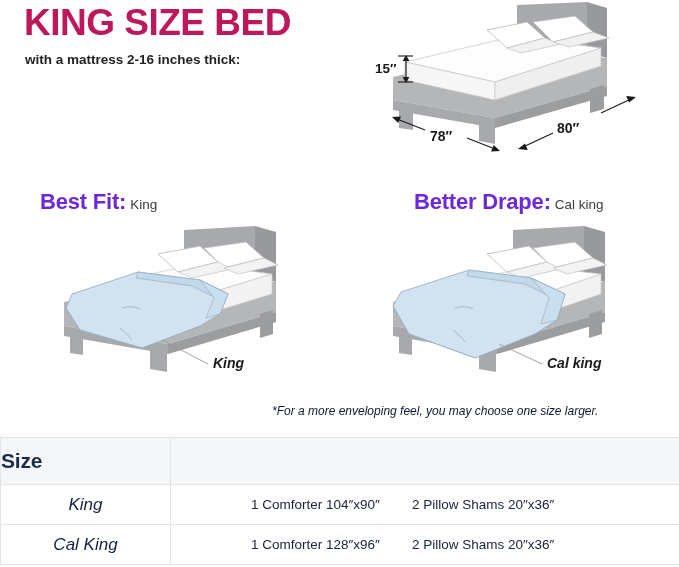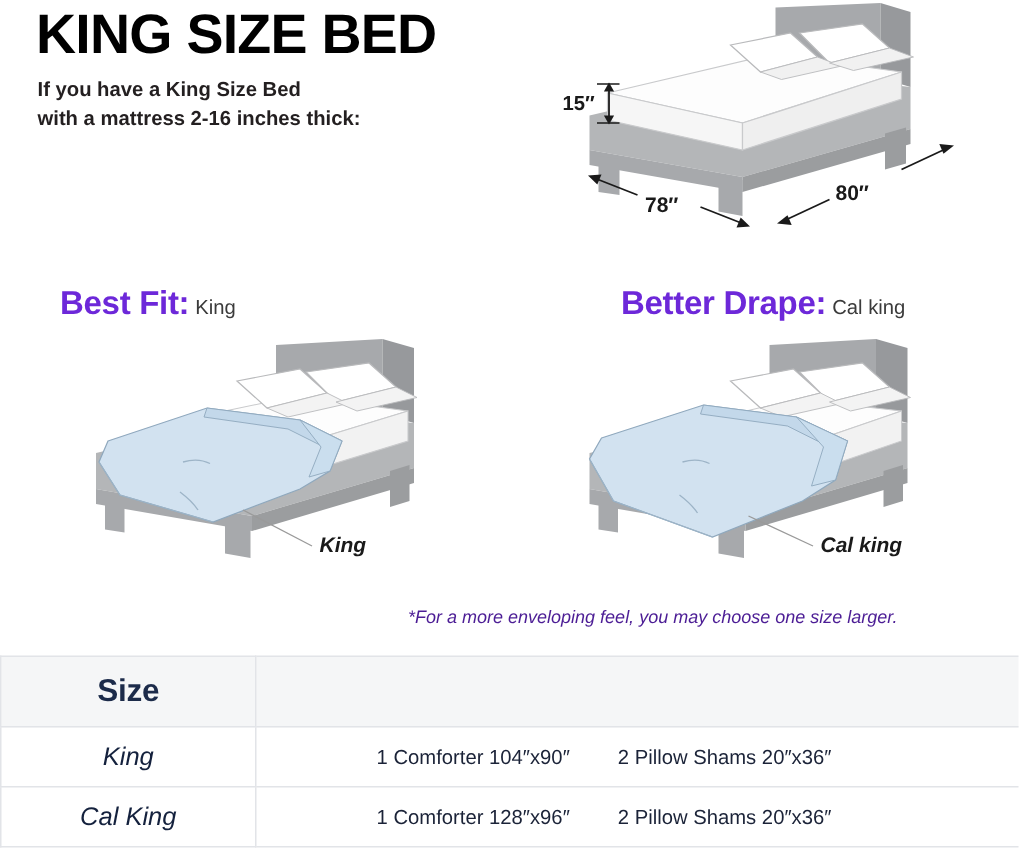--- a/index.html
+++ b/index.html
@@ -18,21 +18,21 @@
   }
 
   
   #page-title {
     position: absolute;
     left: 24px;
     top: 4px;
     font-size: 37px;
     font-weight: bold;
     letter-spacing: -0.5px;
-    color: #000000;
+    color: #be185d;
     line-height: 1.05;
     white-space: nowrap;
   }
   #subtitle {
     position: absolute;
     left: 25px;
     top: 50px;
     font-size: 13.5px;
     font-weight: bold;
     color: #231f20;
@@ -67,21 +67,21 @@
   #bed-left     { left: 50px;  top: 222px; width: 300px; height: 160px; }
   #bed-right    { left: 379px; top: 222px; width: 300px; height: 160px; }
 
   
   #footnote {
     position: absolute;
     left: 272px;
     top: 404px;
     font-size: 12px;
     font-style: italic;
-    color: #4c1d95;
+    color: #0f172a;
     white-space: nowrap;
   }
 
   
   #size-table {
     position: absolute;
     left: 0px;
     top: 437px;
     width: 679px;
     border-collapse: collapse;
@@ -100,21 +100,21 @@
     background: #ffffff;
     height: 40px;
   }
   .col-size  { width: 170px; }
   .col-rest  { width: 511px; }
 
   #table-header-size {
     font-size: 21px;
     font-weight: bold;
     color: #1c2b4a;
-    text-align: center;
+    text-align: left;
     letter-spacing: -0.2px;
   }
   .cell-size-label {
     font-size: 17px;
     font-style: italic;
     color: #14213d;
     text-align: center;
   }
   .spec-cell {
     display: flex;
@@ -128,21 +128,20 @@
     font-size: 13.5px;
     color: #1b2338;
   }
 </style>
 </head>
 <body>
 
 <div id="page-title">KING SIZE BED</div>
 
 <div id="subtitle">
-  <span class="sub-line">If you have a King Size Bed</span>
   <span class="sub-line">with a mattress 2-16 inches thick:</span>
 </div>
 
 <svg id="bed-top" class="bed-illustration" viewBox="0 0 304 160">
 
   <polygon points="142,5 212,2 212,52 142,57" fill="#a7a9ac"></polygon>
   <polygon points="212,2 232,8 232,58 212,52" fill="#97999c"></polygon>
 
   <polygon points="18,77 142,48 232,58 232,86 120,118 18,100" fill="#b4b6b8"></polygon>
   <polygon points="18,100 120,118 120,128 18,110" fill="#a7a9ac"></polygon>

